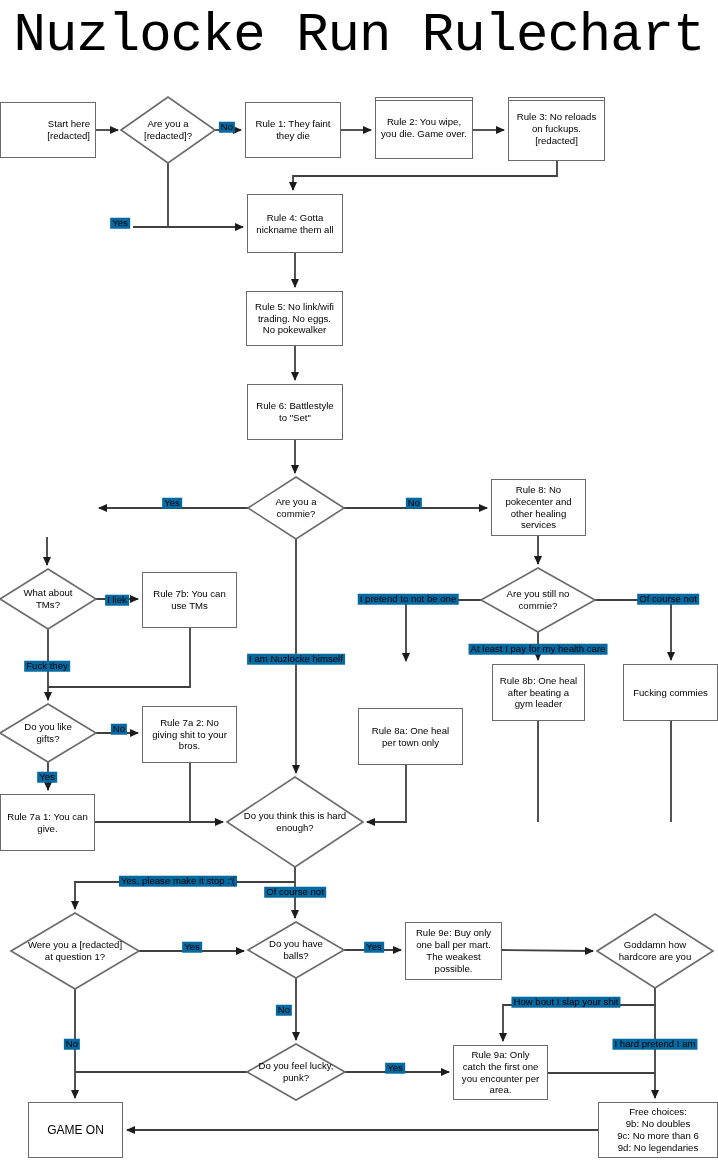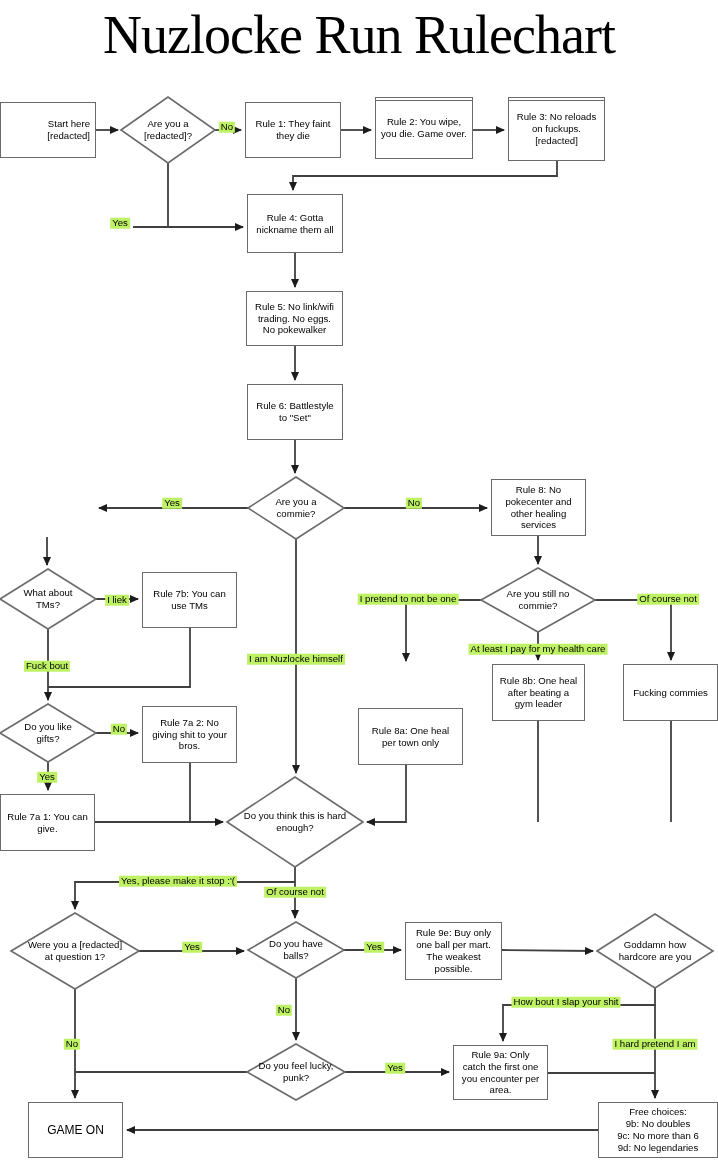--- a/index.html
+++ b/index.html
@@ -1,30 +1,30 @@
 <!DOCTYPE html>
 <html><head>
 <meta charset="utf-8">
 <style>
   html,body{margin:0;padding:0;background:#fff;}
   #stage{position:relative;width:718px;height:1161px;background:#ffffff;overflow:hidden;
          font-family:"Liberation Sans",sans-serif;color:#000;}
   #title{position:absolute;left:0;top:6px;width:718px;text-align:center;
-         font-family:Liberation Serif, serif;font-size:54px;font-weight:normal;
+         font-family:Liberation Mono, monospace;font-size:54px;font-weight:normal;
          letter-spacing:-1px;line-height:1.1;}
   svg.wires{position:absolute;left:0;top:0;}
   .node{position:absolute;box-sizing:border-box;border:1.6px solid #6a6a6a;background:#fff;
         display:flex;align-items:center;justify-content:center;text-align:center;
         font-size:9.6px;line-height:1.25;padding:2px 5px;}
   .node.dbl::after{content:"";position:absolute;left:0;right:0;top:1.5px;border-top:1.4px solid #6a6a6a;}
   .pre{white-space:pre-line;}
   .dtext{position:absolute;box-sizing:border-box;display:flex;align-items:center;justify-content:center;
          text-align:center;font-size:9.6px;line-height:1.25;background:transparent;}
   .dtext > span{display:block;}
-  .lbl{position:absolute;transform:translate(-50%,-50%);background:#bef264;padding:0 2px;
+  .lbl{position:absolute;transform:translate(-50%,-50%);background:#0369a1;padding:0 2px;
        font-size:9.6px;line-height:1.1;white-space:nowrap;}
 </style>
 </head>
 <body>
 
 <div id="stage">
 
   <div id="title">Nuzlocke Run Rulechart</div>
 
   <svg class="wires" width="718" height="1161" viewBox="0 0 718 1161">
@@ -142,21 +142,21 @@
   <div class="dtext" style="left:247px;top:1044px;width:98px;height:56px;padding:0 11px;">
       <span>Do you feel lucky, punk?</span>
     </div>
 
   <div class="lbl" style="left:227px;top:127px;">No</div>
   <div class="lbl" style="left:120px;top:223px;">Yes</div>
   <div class="lbl" style="left:172px;top:503px;">Yes</div>
   <div class="lbl" style="left:414px;top:503px;">No</div>
   <div class="lbl" style="left:117px;top:600px;">I liek</div>
   <div class="lbl" style="left:296px;top:659px;">I am Nuzlocke himself</div>
-  <div class="lbl" style="left:47px;top:666px;">Fuck bout</div>
+  <div class="lbl" style="left:47px;top:666px;">Fuck they</div>
   <div class="lbl" style="left:119px;top:729px;">No</div>
   <div class="lbl" style="left:47px;top:777px;">Yes</div>
   <div class="lbl" style="left:408px;top:599px;">I pretend to not be one</div>
   <div class="lbl" style="left:668px;top:599px;">Of course not</div>
   <div class="lbl" style="left:538px;top:649px;">At least I pay for my health care</div>
   <div class="lbl" style="left:178px;top:881px;">Yes, please make it stop :'(</div>
   <div class="lbl" style="left:295px;top:892px;">Of course not</div>
   <div class="lbl" style="left:192px;top:947px;">Yes</div>
   <div class="lbl" style="left:374px;top:947px;">Yes</div>
   <div class="lbl" style="left:284px;top:1010px;">No</div>

